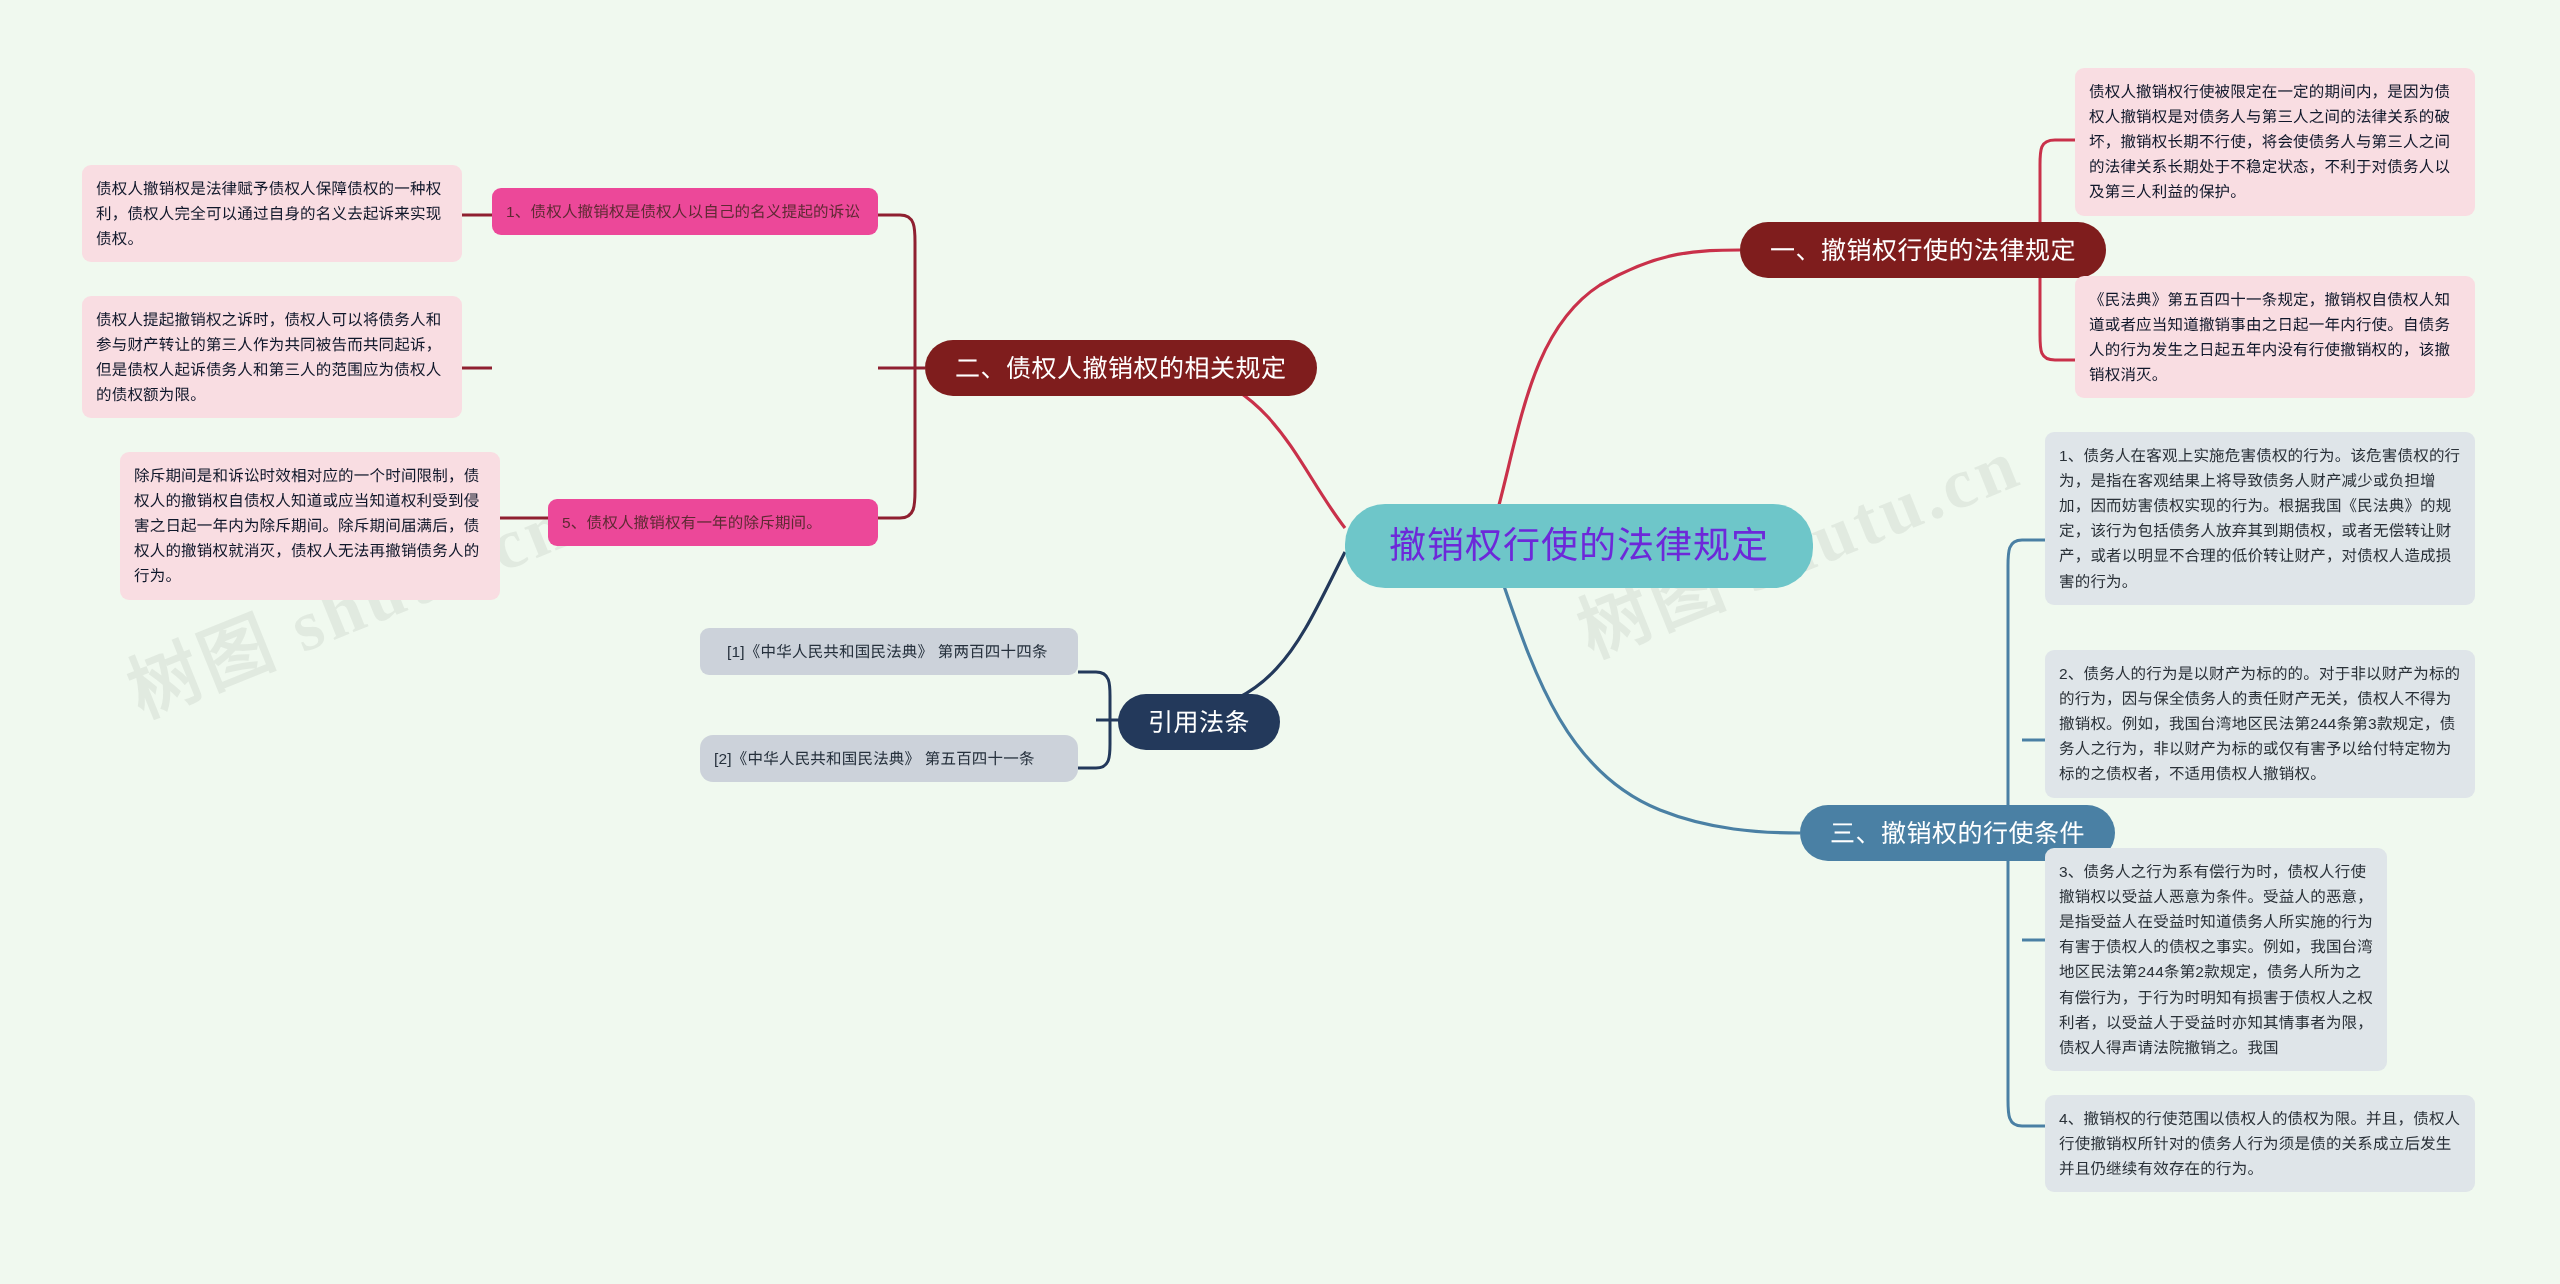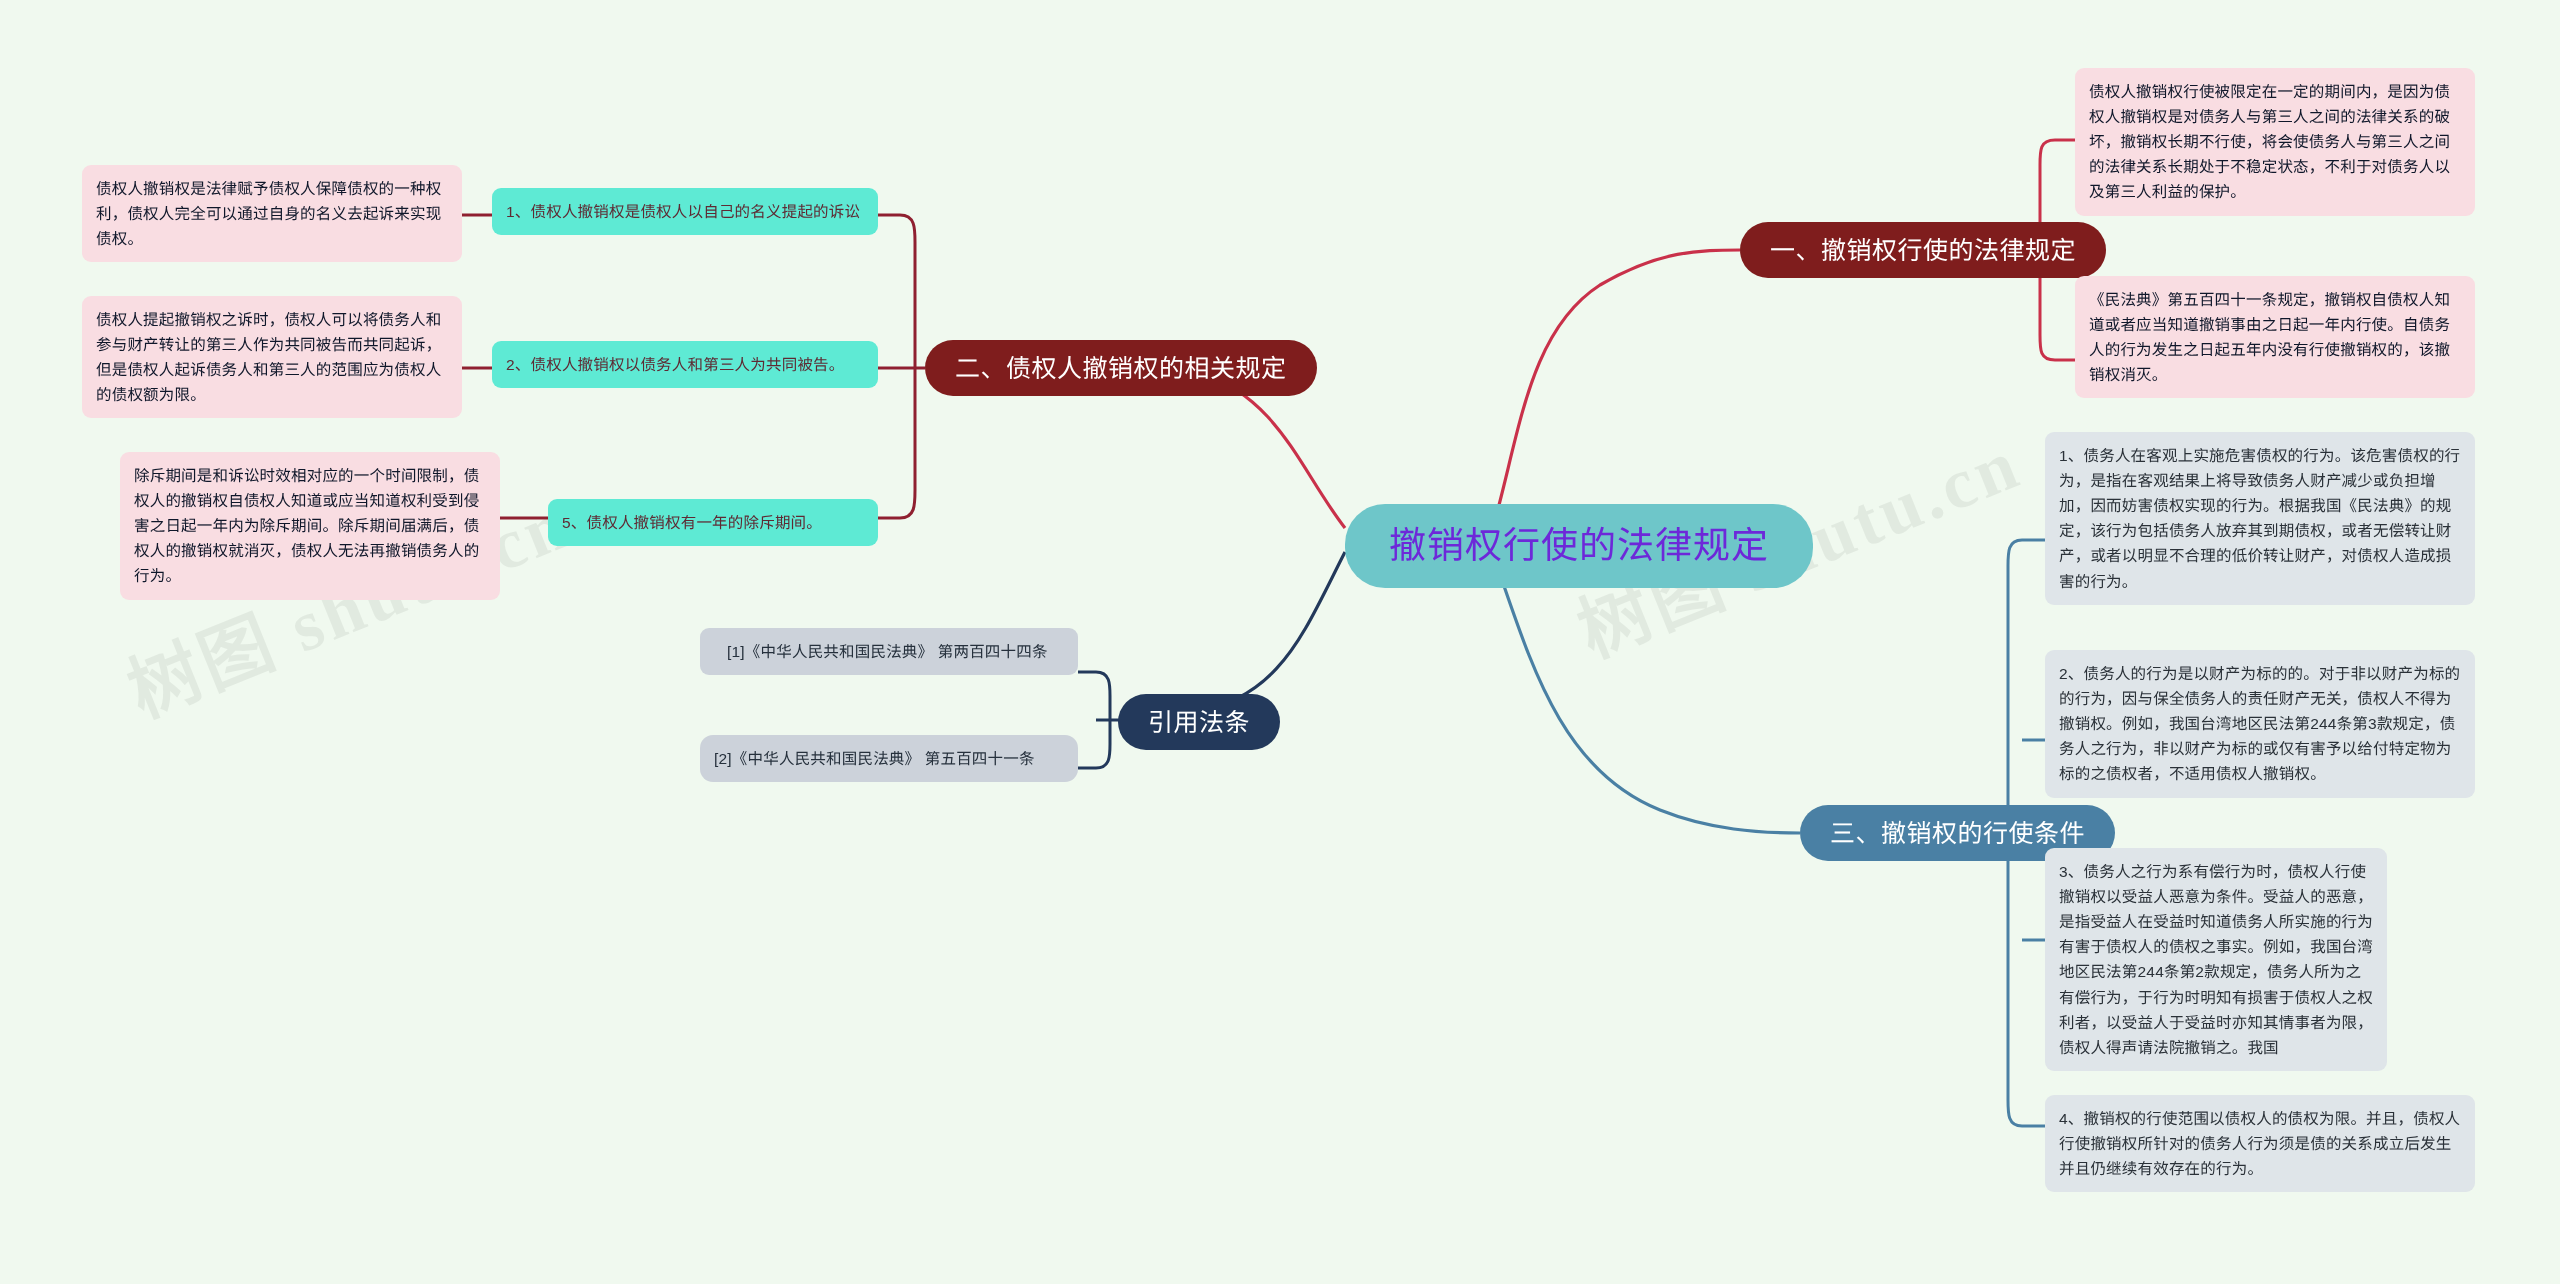--- a/index.html
+++ b/index.html
@@ -63,21 +63,21 @@
 
   .leaf{
     border-radius:9px;
     font-size:15.5px;
     line-height:1.62;
     padding:11px 14px;
     box-sizing:border-box;
     letter-spacing:.2px;
   }
   .leaf.pink{background:#f9dde2;color:#0f172a;}
-  .leaf.pink-lt{background:#5eead4;color:#5e2a33;}
+  .leaf.pink-lt{background:#ec4899;color:#5e2a33;}
   .leaf.gray{background:#dfe5e9;color:#2a3138;}
   .leaf.gray-b{background:#ccd2da;color:#25303c;}
 
   .leaf p{margin:0;}
 </style>
 </head>
 <body>
 
 <div id="canvas">
 
@@ -133,23 +133,20 @@
   <div class="node leaf pink" style="left:2075px;top:276px;width:400px;">
     <p>《民法典》第五百四十一条规定，撤销权自债权人知道或者应当知道撤销事由之日起一年内行使。自债务人的行为发生之日起五年内没有行使撤销权的，该撤销权消灭。</p>
   </div>
 
   <div class="node branch red" style="left:925px;top:340px;">二、债权人撤销权的相关规定</div>
 
   <div class="node leaf pink-lt" style="left:492px;top:188px;width:386px;">
     <p>1、债权人撤销权是债权人以自己的名义提起的诉讼</p>
   </div>
 
-  <div class="node leaf pink-lt" style="left:492px;top:341px;width:386px;">
-    <p>2、债权人撤销权以债务人和第三人为共同被告。</p>
-  </div>
 
   <div class="node leaf pink-lt" style="left:548px;top:499px;width:330px;">
     <p>5、债权人撤销权有一年的除斥期间。</p>
   </div>
 
   <div class="node leaf pink" style="left:82px;top:165px;width:380px;">
     <p>债权人撤销权是法律赋予债权人保障债权的一种权利，债权人完全可以通过自身的名义去起诉来实现债权。</p>
   </div>
 
   <div class="node leaf pink" style="left:82px;top:296px;width:380px;">

